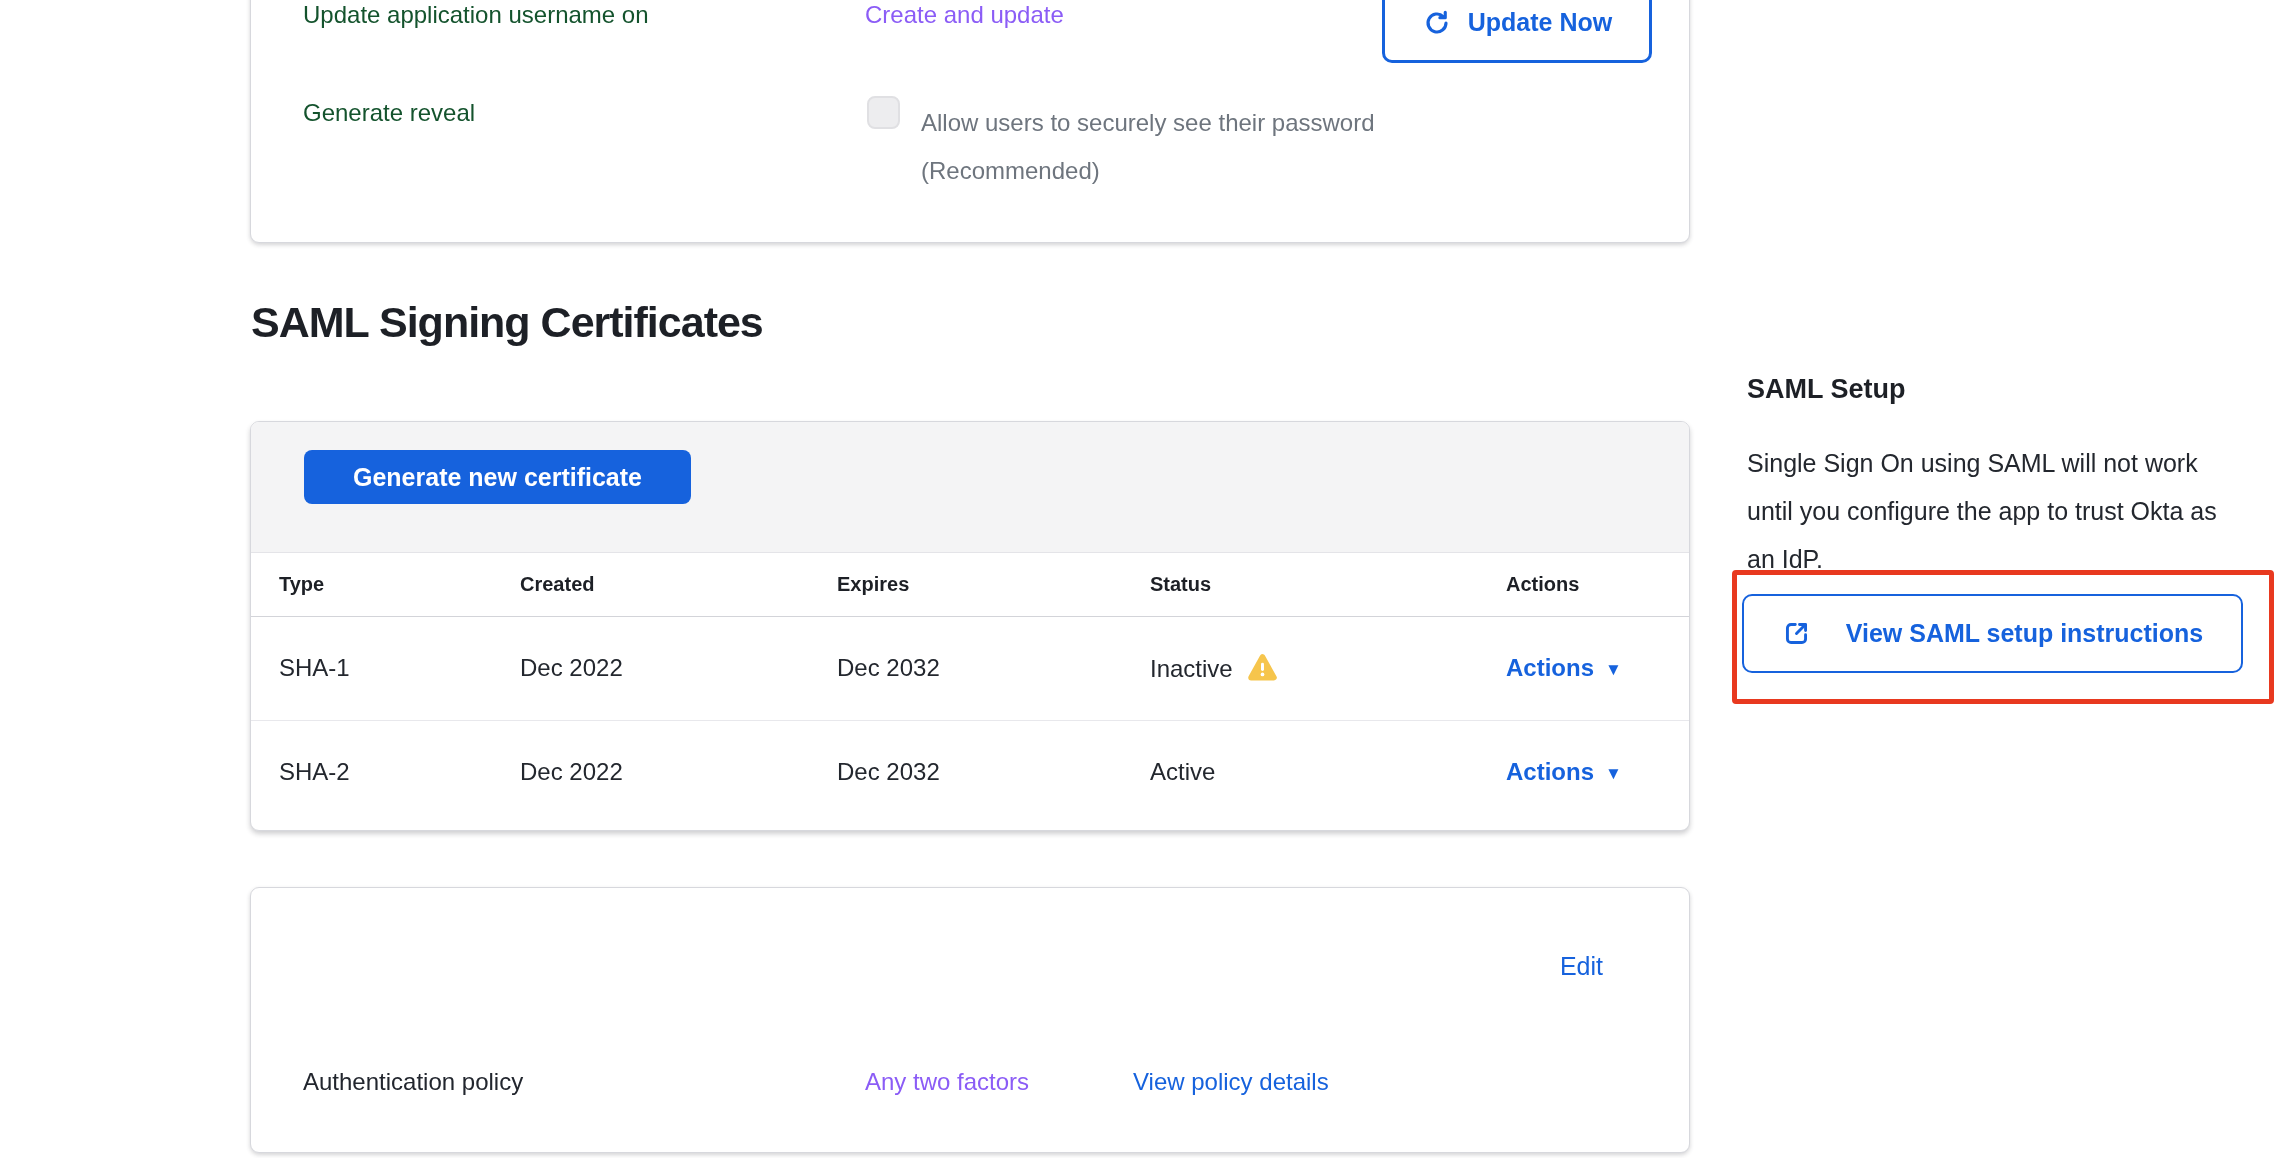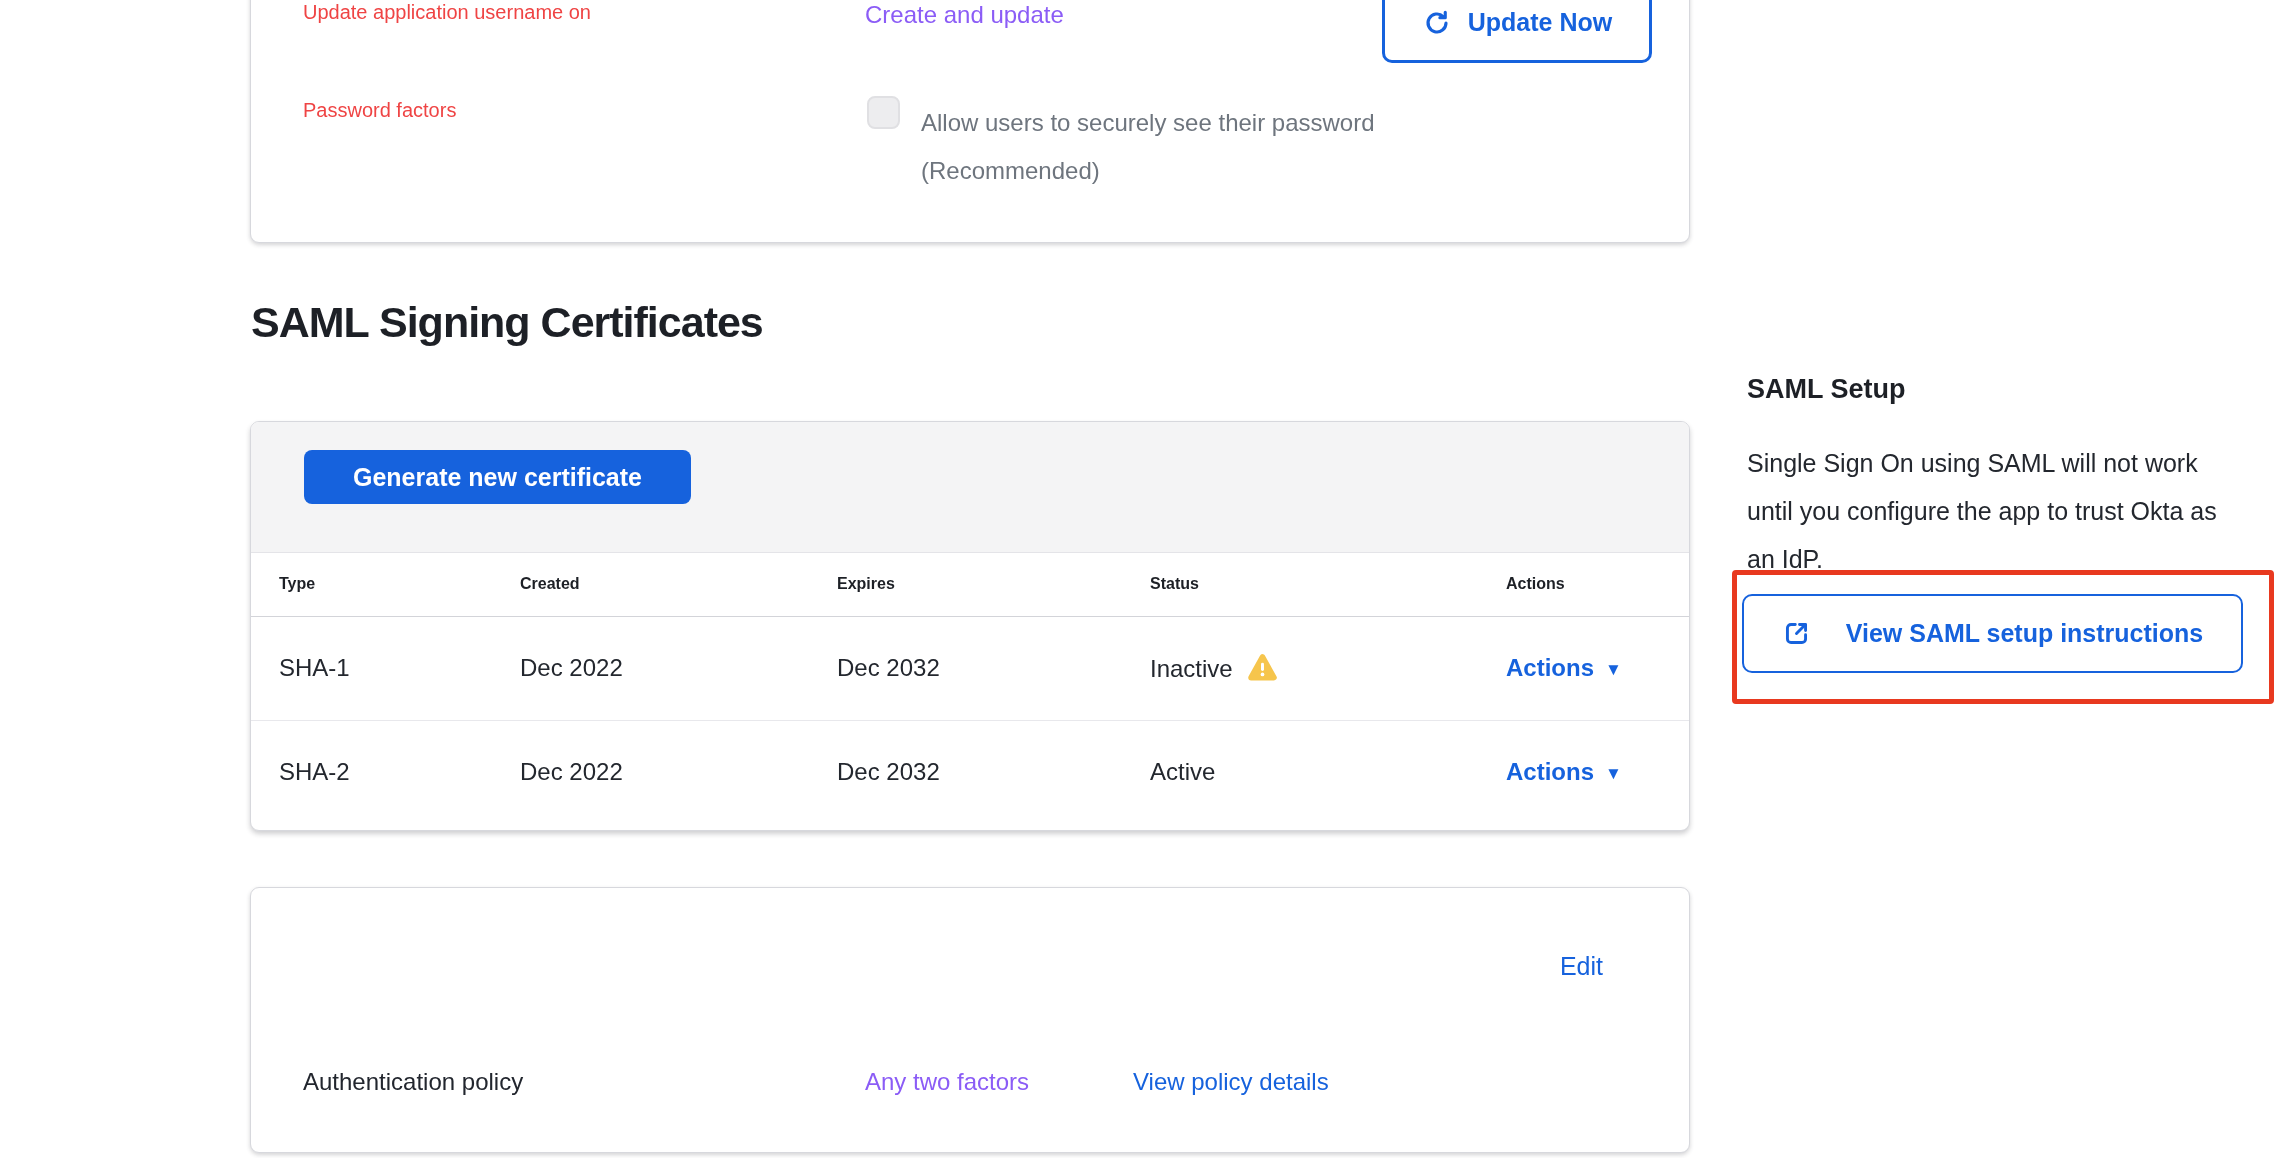--- a/index.html
+++ b/index.html
@@ -10,21 +10,21 @@
     color:#22262e;
   }
   .card {
     position:absolute; background:#fff;
     border:1px solid #d7d8dd; border-radius:9px;
     box-shadow:0 2px 4px rgba(40,42,50,.20);
   }
 
   
   #top-card { left:250px; top:-32px; width:1440px; height:275px; }
-  .tc-label { position:absolute; font-size:20px; color:#ef4444; }
+  .tc-label { position:absolute; font-size:24px; color:#14532d; }
   .tc-value { position:absolute; font-size:24px; color:#8b5cf6; }
   #update-now-btn {
     position:absolute; left:1131px; top:13px; width:270px; height:81px;
     background:#fff; border:3px solid var(--accent-blue,#1662dd); border-radius:10px;
     color:var(--accent-blue,#1662dd); font-family:inherit;
     font-size:25px; font-weight:700; cursor:pointer;
     display:flex; align-items:center; justify-content:center; gap:16px;
   }
   #update-now-btn svg { width:30px; height:30px; }
   .checkbox {
@@ -49,21 +49,21 @@
   #generate-btn {
     position:absolute; left:53px; top:28px; width:387px; height:54px;
     background:var(--accent-blue,#1662dd); color:#fff; border:none; border-radius:8px;
     font-family:inherit; font-size:25px; font-weight:700; cursor:pointer;
   }
   #cert-table { width:100%; border-collapse:collapse; table-layout:fixed; }
   #cert-table col.c1{width:241px} #cert-table col.c2{width:317px}
   #cert-table col.c3{width:313px} #cert-table col.c4{width:356px}
   #cert-table col.c5{width:211px}
   #cert-table th {
-    height:63px; text-align:left; padding:0 0 0 28px; font-size:16px; font-weight:700;
+    height:63px; text-align:left; padding:0 0 0 28px; font-size:20px; font-weight:700;
     color:#1d2026; border-bottom:1px solid #d3d4d9; vertical-align:middle;
   }
   #cert-table td {
     height:104px; text-align:left; padding:0 0 0 28px; font-size:24px;
     color:#23272e; vertical-align:middle;margin-left:20px;
   }
   #cert-table tbody tr.row-divider td { border-bottom:1px solid #e8e8ec; }
   .warning-icon { width:31px; height:31px; margin-left:14px; vertical-align:-7px; }
   .actions-link {
     color:var(--accent-blue,#1662dd); font-weight:700; text-decoration:none;
@@ -115,21 +115,21 @@
     <span class="tc-label" style="left:52px; top:32px;">Update application username on</span>
     <span class="tc-value" style="left:614px; top:32px;">Create and update</span>
     <button id="update-now-btn">
       <svg viewBox="0 0 24 24" fill="none" stroke="currentColor" stroke-width="2.5" stroke-linecap="round" stroke-linejoin="round">
         <path d="M19.2 12a7.2 7.2 0 1 1-2.2-5.2"></path>
         <path d="M18.6 3.4v4.3h-4.3"></path>
       </svg>
       <span>Update Now</span>
     </button>
 
-    <span class="tc-label" style="left:52px; top:130px;">Password factors</span>
+    <span class="tc-label" style="left:52px; top:130px;">Generate reveal</span>
     <div class="checkbox"></div>
     <div class="checkbox-text">Allow users to securely see their password (Recommended)</div>
   </section>
 
   <h1 id="section-title">SAML Signing Certificates</h1>
 
   <section class="card" id="cert-card">
     <div id="cert-card-top">
       <button id="generate-btn">Generate new certificate</button>
     </div>

